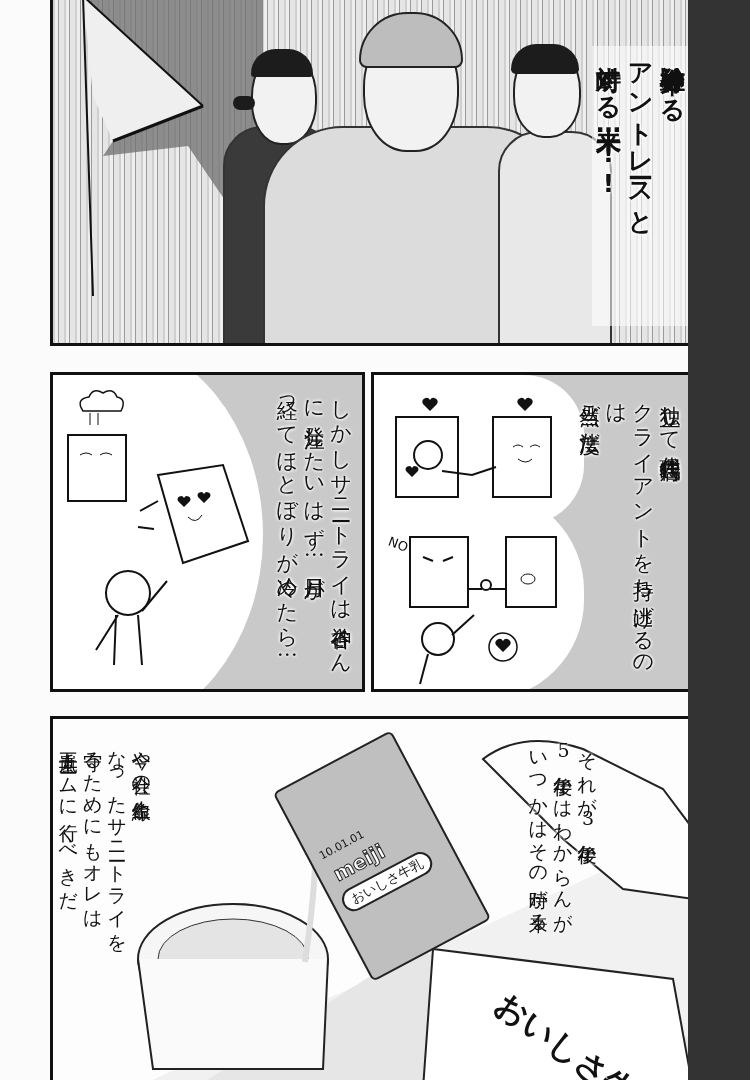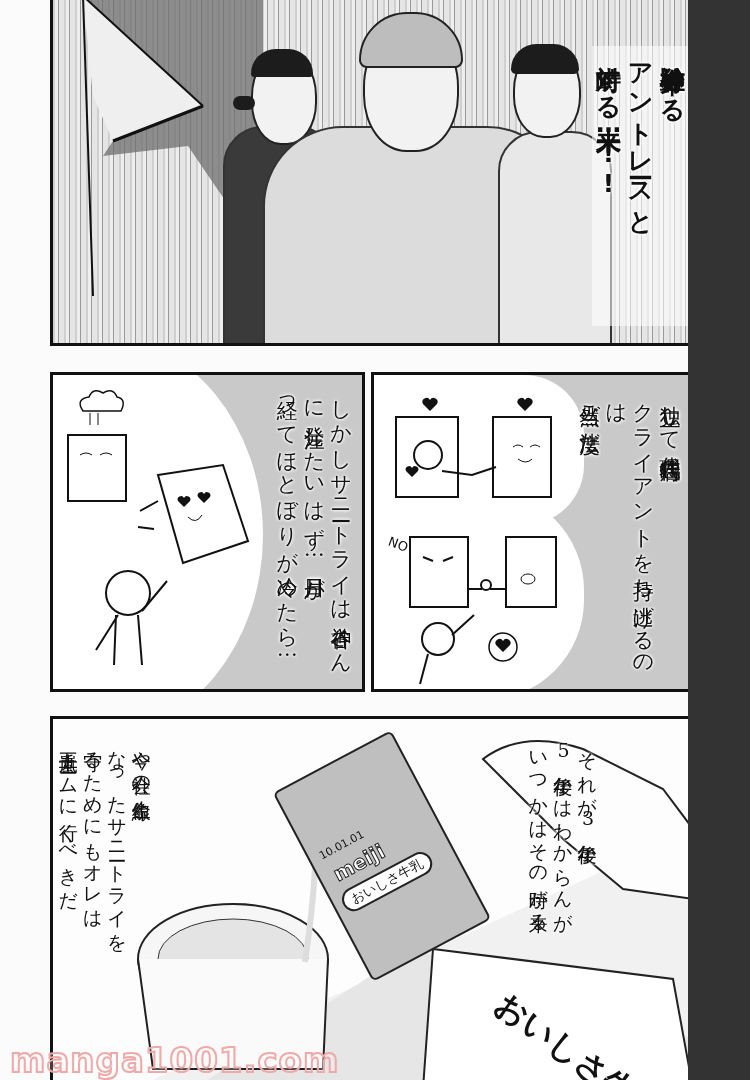--- a/index.html
+++ b/index.html
@@ -188,16 +188,15 @@
       <span class="line">守るためにもオレは</span>
       <span class="line">五十嵐チームに行くべきだ</span>
     </div>
     <div class="vtext narr-sm outlined" style="left:474px;top:20px;height:210px;">
       <span class="line">それが3年後か</span>
       <span class="line">5年後かはわからんが</span>
       <span class="line">いつかはその時が来る</span>
     </div>
   </div>
 
-  <div class="watermark">manga1001.com</div>
 </div>
 
 <div class="side-strip"></div>
 
 </body></html>

